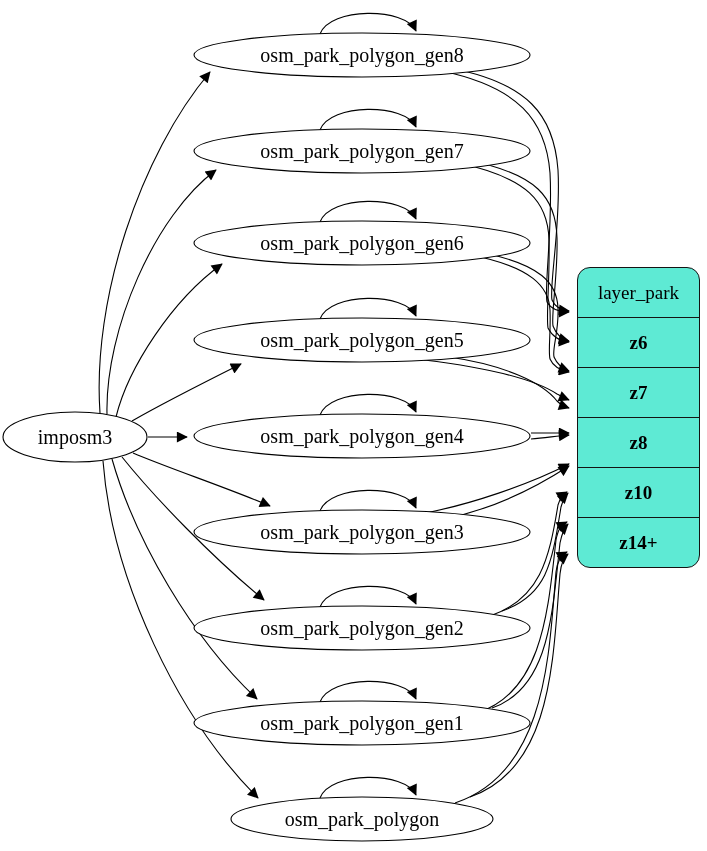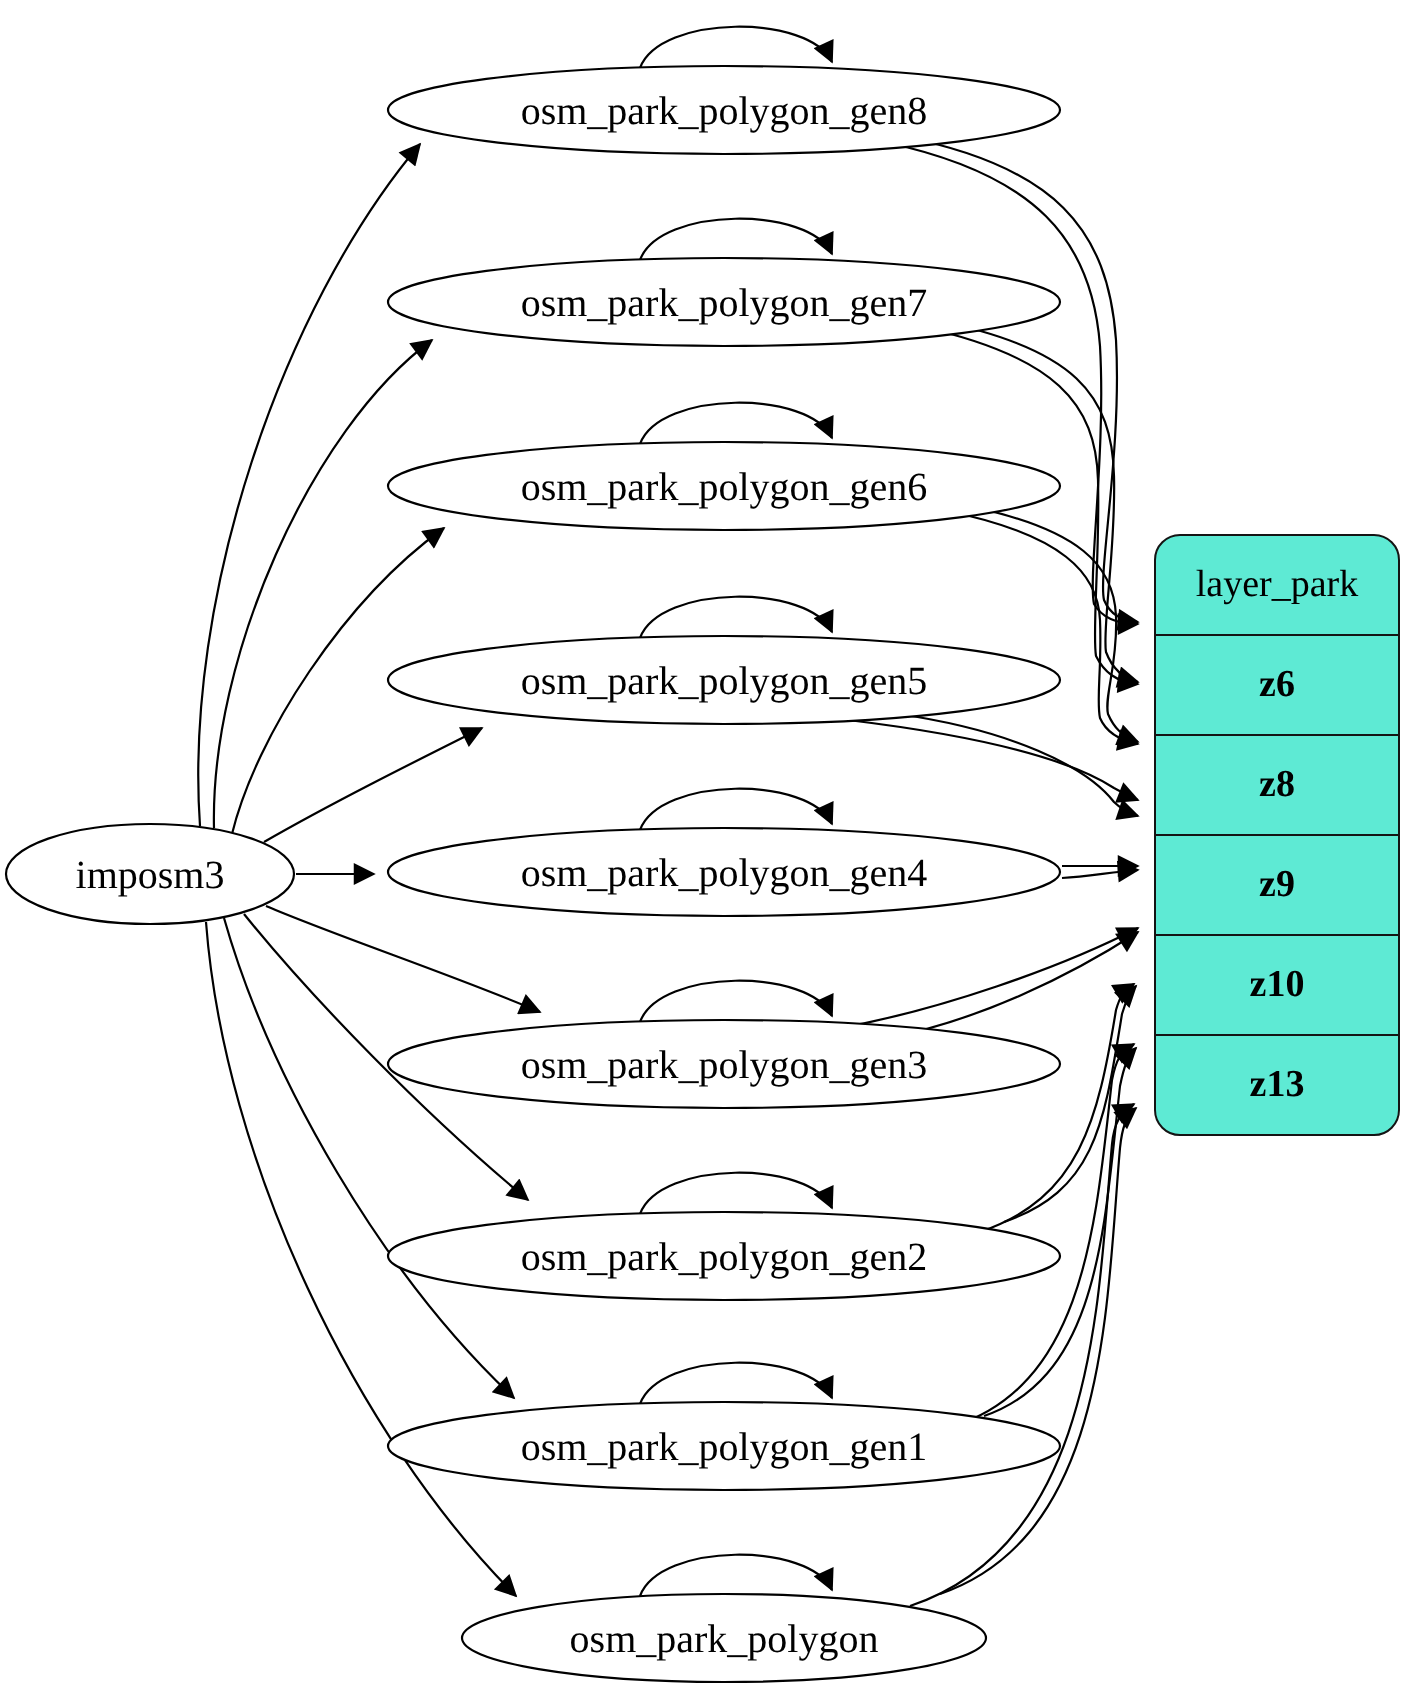--- a/index.html
+++ b/index.html
@@ -124,19 +124,19 @@
       <g>
         <ellipse cx="362" cy="819" rx="131" ry="22" fill="#ffffff"></ellipse>
         <text x="362" y="826">osm_park_polygon</text>
       </g>
     </g>
   </svg>
 
   <div class="layer-table">
     <div class="row">layer_park</div>
     <div class="row">z6</div>
+    <div class="row">z7</div>
     <div class="row">z8</div>
-    <div class="row">z9</div>
     <div class="row">z10</div>
-    <div class="row">z13</div>
+    <div class="row">z14+</div>
   </div>
 
 </div>
 
 </body></html>

